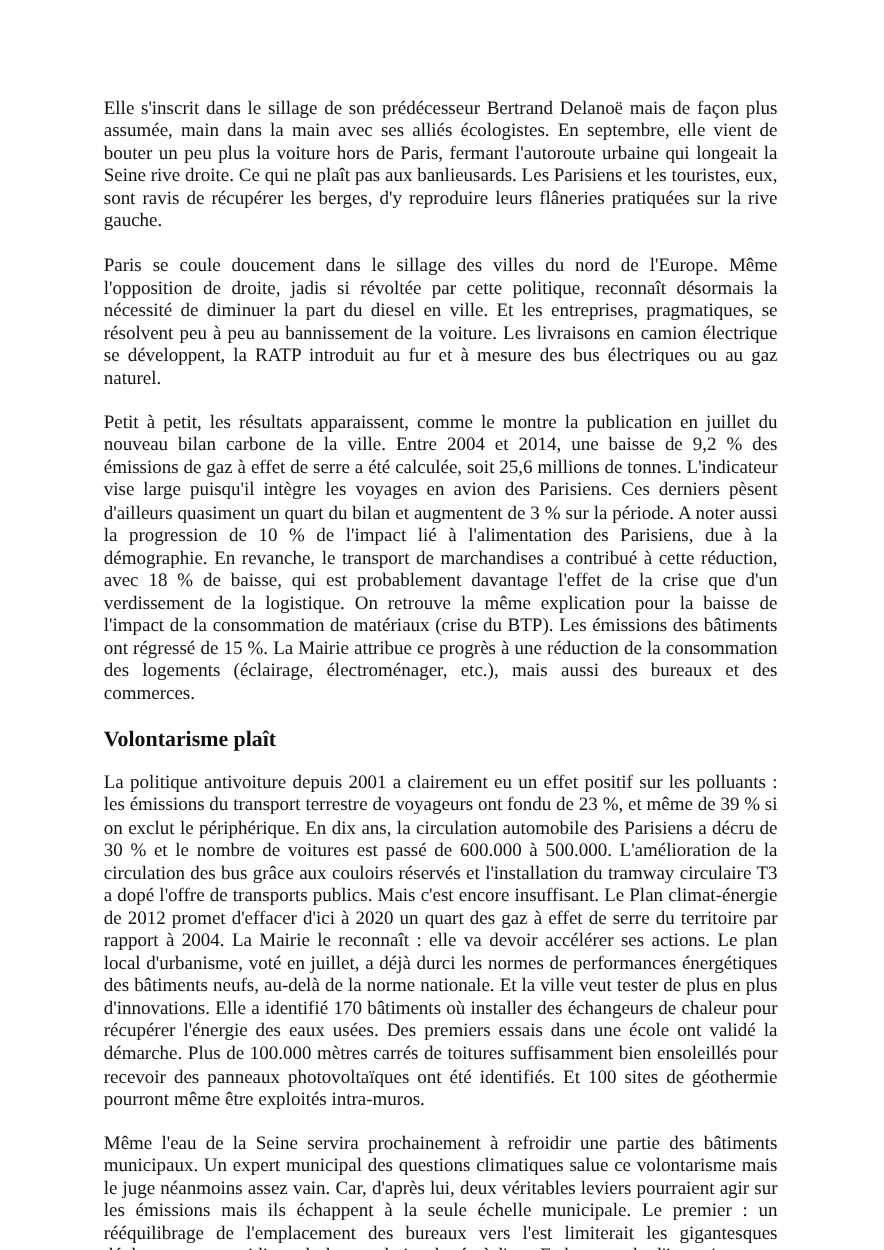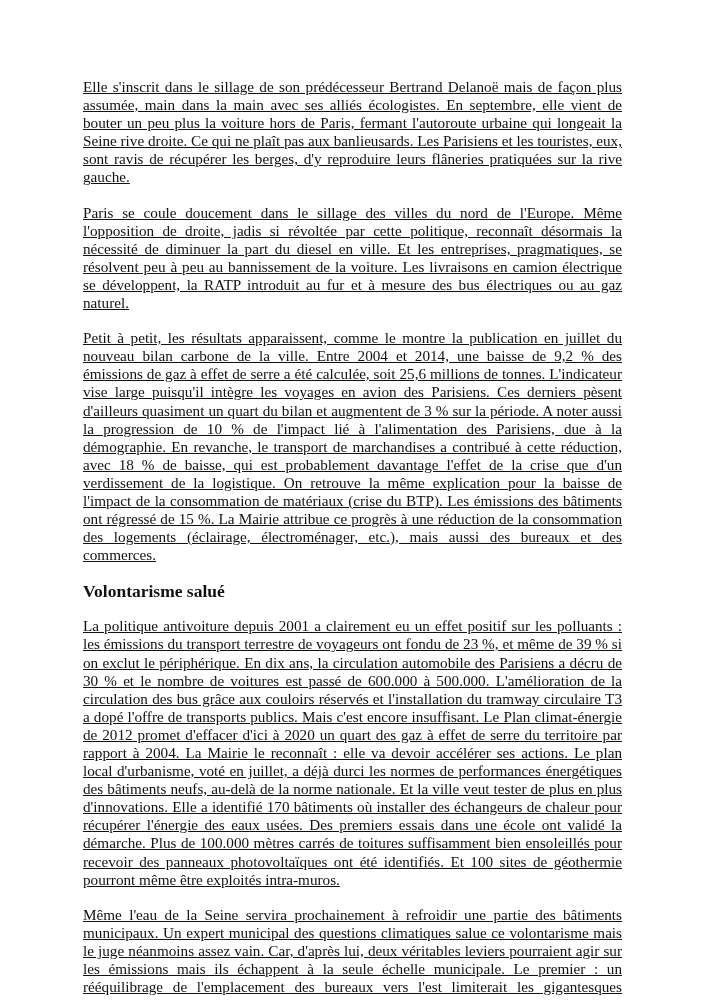--- a/index.html
+++ b/index.html
@@ -8,34 +8,34 @@
     position: absolute;
     left: 83px;
     top: 78px;
     width: 539px;
     font-family: "Liberation Serif", "DejaVu Serif", serif;
     font-size: 15.2px;
     line-height: 18.1px;
     color: #111111;
     text-align: justify;
   }
-  .para { margin: 0 0 17px 0; text-decoration: underline; }
+  .para { margin: 0 0 17px 0; }
   .heading {
     font-family: "Liberation Serif", "DejaVu Serif", serif;
     font-weight: bold;
     font-size: 17.5px;
     line-height: 20px;
     margin: 4px 0 16px 0;
     color: #111111;
     text-align: left;
   }
 </style>
 </head>
 <body>
 
 <div class="page">
   <p class="para">Elle s'inscrit dans le sillage de son prédécesseur Bertrand Delanoë mais de façon plus assumée, main dans la main avec ses alliés écologistes. En septembre, elle vient de bouter un peu plus la voiture hors de Paris, fermant l'autoroute urbaine qui longeait la Seine rive droite. Ce qui ne plaît pas aux banlieusards. Les Parisiens et les touristes, eux, sont ravis de récupérer les berges, d'y reproduire leurs flâneries pratiquées sur la rive gauche.</p>
   <p class="para">Paris se coule doucement dans le sillage des villes du nord de l'Europe. Même l'opposition de droite, jadis si révoltée par cette politique, reconnaît désormais la nécessité de diminuer la part du diesel en ville. Et les entreprises, pragmatiques, se résolvent peu à peu au bannissement de la voiture. Les livraisons en camion électrique se développent, la RATP introduit au fur et à mesure des bus électriques ou au gaz naturel.</p>
   <p class="para">Petit à petit, les résultats apparaissent, comme le montre la publication en juillet du nouveau bilan carbone de la ville. Entre 2004 et 2014, une baisse de 9,2 % des émissions de gaz à effet de serre a été calculée, soit 25,6 millions de tonnes. L'indicateur vise large puisqu'il intègre les voyages en avion des Parisiens. Ces derniers pèsent d'ailleurs quasiment un quart du bilan et augmentent de 3 % sur la période. A noter aussi la progression de 10 % de l'impact lié à l'alimentation des Parisiens, due à la démographie. En revanche, le transport de marchandises a contribué à cette réduction, avec 18 % de baisse, qui est probablement davantage l'effet de la crise que d'un verdissement de la logistique. On retrouve la même explication pour la baisse de l'impact de la consommation de matériaux (crise du BTP). Les émissions des bâtiments ont régressé de 15 %. La Mairie attribue ce progrès à une réduction de la consommation des logements (éclairage, électroménager, etc.), mais aussi des bureaux et des commerces.</p>
-  <h2 class="heading">Volontarisme salué</h2>
+  <h2 class="heading">Volontarisme plaît</h2>
   <p class="para">La politique antivoiture depuis 2001 a clairement eu un effet positif sur les polluants : les émissions du transport terrestre de voyageurs ont fondu de 23 %, et même de 39 % si on exclut le périphérique. En dix ans, la circulation automobile des Parisiens a décru de 30 % et le nombre de voitures est passé de 600.000 à 500.000. L'amélioration de la circulation des bus grâce aux couloirs réservés et l'installation du tramway circulaire T3 a dopé l'offre de transports publics. Mais c'est encore insuffisant. Le Plan climat-énergie de 2012 promet d'effacer d'ici à 2020 un quart des gaz à effet de serre du territoire par rapport à 2004. La Mairie le reconnaît : elle va devoir accélérer ses actions. Le plan local d'urbanisme, voté en juillet, a déjà durci les normes de performances énergétiques des bâtiments neufs, au-delà de la norme nationale. Et la ville veut tester de plus en plus d'innovations. Elle a identifié 170 bâtiments où installer des échangeurs de chaleur pour récupérer l'énergie des eaux usées. Des premiers essais dans une école ont validé la démarche. Plus de 100.000 mètres carrés de toitures suffisamment bien ensoleillés pour recevoir des panneaux photovoltaïques ont été identifiés. Et 100 sites de géothermie pourront même être exploités intra-muros.</p>
   <p class="para">Même l'eau de la Seine servira prochainement à refroidir une partie des bâtiments municipaux. Un expert municipal des questions climatiques salue ce volontarisme mais le juge néanmoins assez vain. Car, d'après lui, deux véritables leviers pourraient agir sur les émissions mais ils échappent à la seule échelle municipale. Le premier : un rééquilibrage de l'emplacement des bureaux vers l'est limiterait les gigantesques déplacements quotidiens de la population logée à l'est. Et le second : l'investissement privé sur la rénovation thermique des bâtiments et des logements ne décolle pas, notamment à cause du prix bas de l'énergie. Seul l'Etat pourrait prendre des mesures coercitives, imposer une rénovation avant une vente, par exemple.</p>
 </div>
 
 </body></html>

